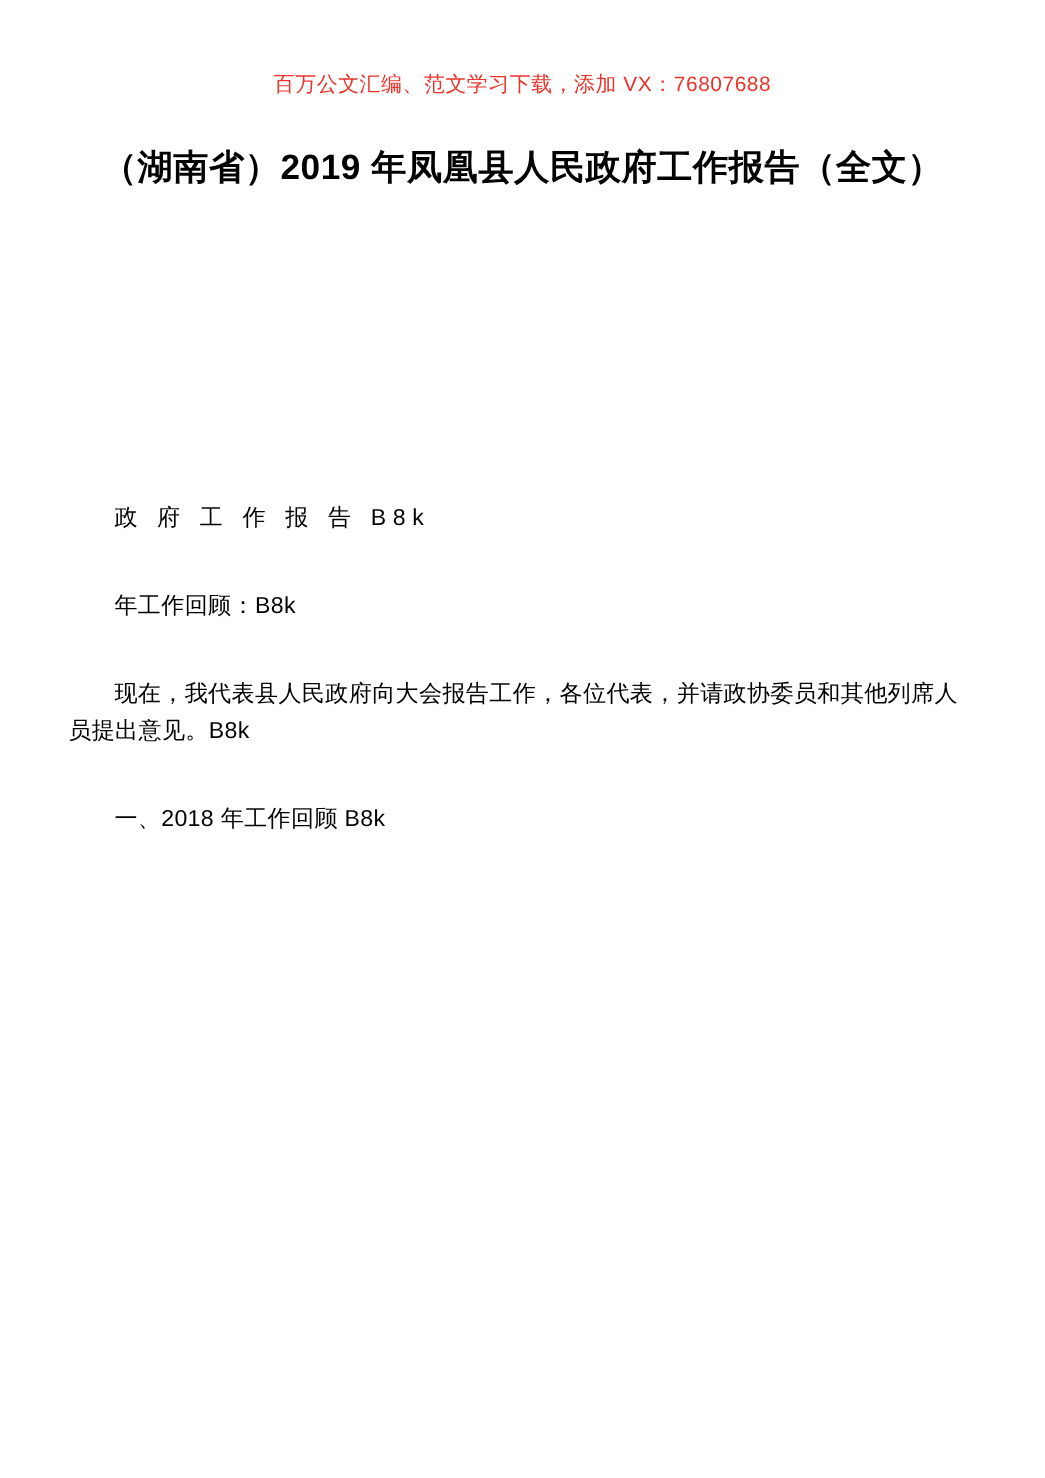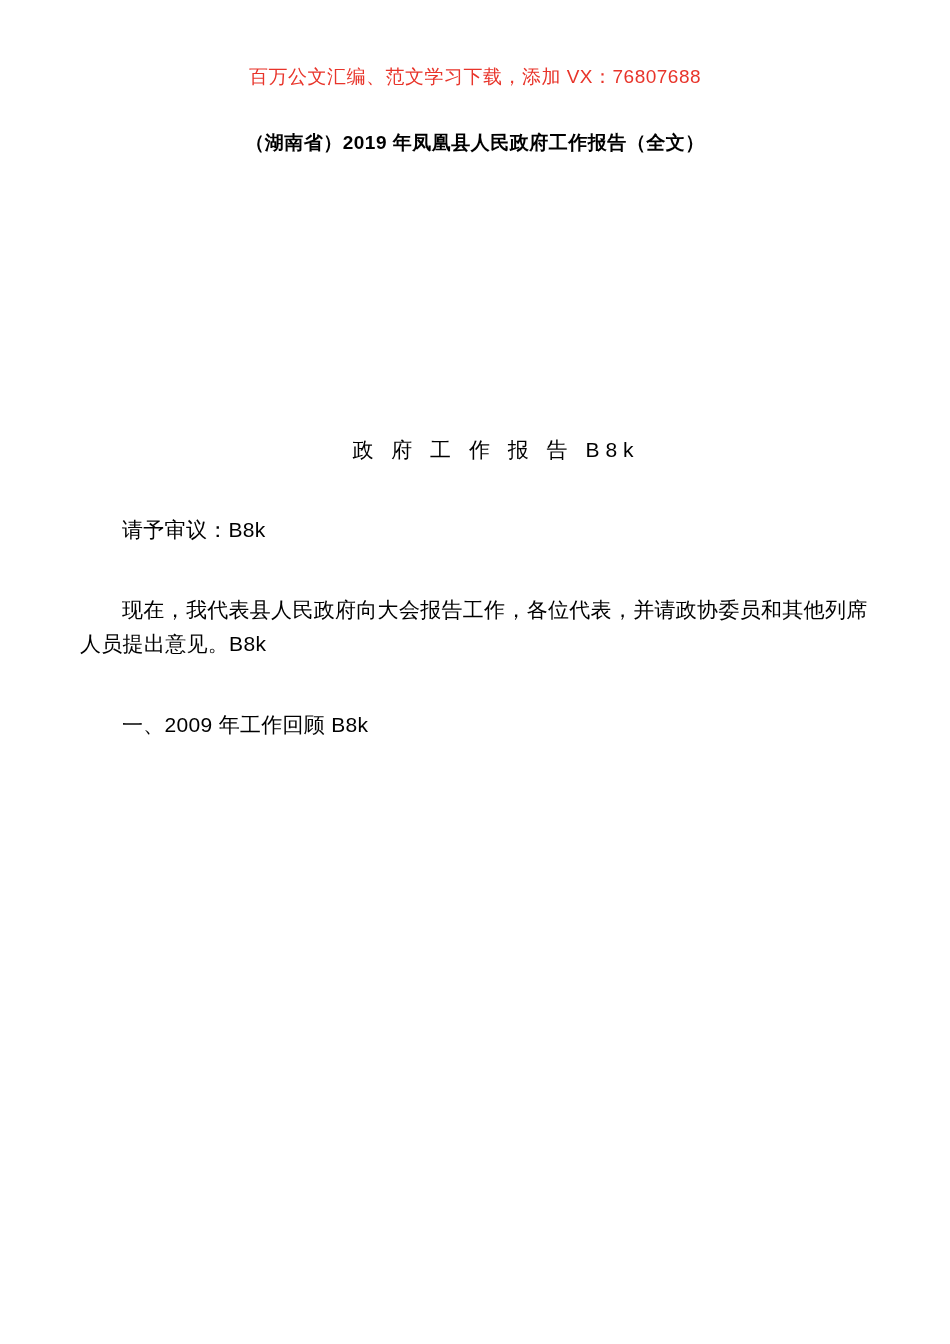--- a/index.html
+++ b/index.html
@@ -12,73 +12,72 @@
     height: 1344px;
     font-family: "Liberation Sans", sans-serif;
     color: #000000;
     overflow: hidden;
   }
   .page {
     position: relative;
     width: 950px;
     height: 1344px;
     box-sizing: border-box;
-    padding: 0 80px;
+    padding: 0 62px;
     background: #ffffff;
   }
   .watermark {
     position: absolute;
     top: 64px;
     left: 0;
     width: 950px;
     text-align: center;
     color: #e8342a;
     font-size: 19px;
     letter-spacing: 0.5px;
     font-family: "Liberation Sans", sans-serif;
     white-space: nowrap;
   }
   .doc-title {
     margin: 0;
     padding-top: 128px;
     text-align: center;
-    font-size: 19px;
+    font-size: 32px;
     font-weight: bold;
     line-height: 1.55;
     letter-spacing: 0.5px;
     font-family: "Liberation Sans", sans-serif;
   }
   .body-block {
     margin-top: 276px;
   }
   p.para {
     margin: 0 0 46px 0;
     font-size: 21px;
     line-height: 1.62;
     text-indent: 42px;
     letter-spacing: 0.3px;
     font-family: "Liberation Sans", sans-serif;
   }
   p.para.spaced {
     letter-spacing: 6px;
-    text-align: center;
   }
   p.para:last-child {
     margin-bottom: 0;
   }
 </style>
 </head>
 <body>
 
 <div class="page">
 
   <div class="watermark">百万公文汇编、范文学习下载，添加 VX：76807688</div>
 
   <h1 class="doc-title">（湖南省）2019 年凤凰县人民政府工作报告（全文）</h1>
 
   <div class="body-block">
     <p class="para spaced">政 府 工 作 报 告 B8k</p>
-    <p class="para">请予审议：B8k</p>
+    <p class="para">年工作回顾：B8k</p>
     <p class="para">现在，我代表县人民政府向大会报告工作，各位代表，并请政协委员和其他列席人员提出意见。B8k</p>
-    <p class="para">一、2009 年工作回顾 B8k</p>
+    <p class="para">一、2018 年工作回顾 B8k</p>
   </div>
 
 </div>
 
 </body></html>

